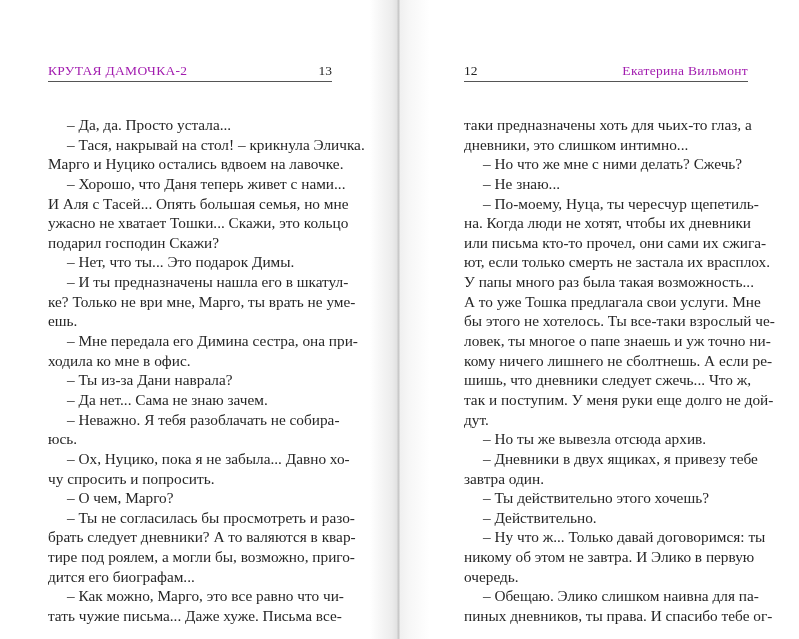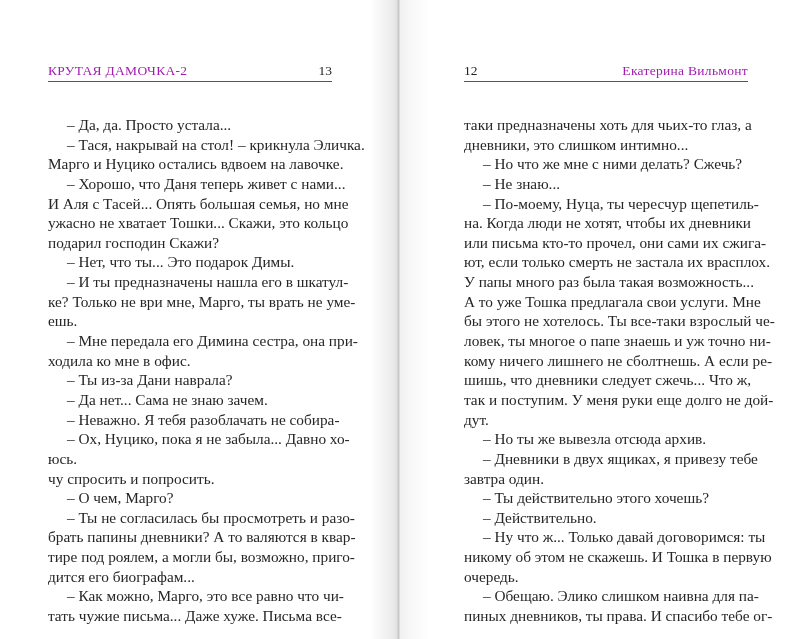--- a/index.html
+++ b/index.html
@@ -102,26 +102,26 @@
         <span class="ln last">подарил господин Скажи?</span>
         <span class="ln ind last">– Нет, что ты... Это подарок Димы.</span>
         <span class="ln ind">– И ты предназначены нашла его в шкатул-</span>
         <span class="ln">ке? Только не ври мне, Марго, ты врать не уме-</span>
         <span class="ln last">ешь.</span>
         <span class="ln ind">– Мне передала его Димина сестра, она при-</span>
         <span class="ln last">ходила ко мне в офис.</span>
         <span class="ln ind last">– Ты из-за Дани наврала?</span>
         <span class="ln ind last">– Да нет... Сама не знаю зачем.</span>
         <span class="ln ind">– Неважно. Я тебя разоблачать не собира-</span>
+        <span class="ln last">юсь.</span>
         <span class="ln ind">– Ох, Нуцико, пока я не забыла... Давно хо-</span>
-        <span class="ln last">юсь.</span>
         <span class="ln last">чу спросить и попросить.</span>
         <span class="ln ind last">– О чем, Марго?</span>
         <span class="ln ind">– Ты не согласилась бы просмотреть и разо-</span>
-        <span class="ln">брать папины дневники? А то валяются в квар-</span>
+        <span class="ln">брать следует дневники? А то валяются в квар-</span>
         <span class="ln">тире под роялем, а могли бы, возможно, приго-</span>
         <span class="ln last">дится его биографам...</span>
         <span class="ln ind">– Как можно, Марго, это все равно что чи-</span>
         <span class="ln">тать чужие письма... Даже хуже. Письма все-</span>
       </div>
   </div>
 
   <div class="page right">
     <div class="running-head">
       <span class="head-num">12</span>
@@ -143,19 +143,19 @@
         <span class="ln">кому ничего лишнего не сболтнешь. А если ре-</span>
         <span class="ln">шишь, что дневники следует сжечь... Что ж,</span>
         <span class="ln">так и поступим. У меня руки еще долго не дой-</span>
         <span class="ln last">дут.</span>
         <span class="ln ind last">– Но ты же вывезла отсюда архив.</span>
         <span class="ln ind">– Дневники в двух ящиках, я привезу тебе</span>
         <span class="ln last">завтра один.</span>
         <span class="ln ind last">– Ты действительно этого хочешь?</span>
         <span class="ln ind last">– Действительно.</span>
         <span class="ln ind">– Ну что ж... Только давай договоримся: ты</span>
-        <span class="ln">никому об этом не скажешь. И Тошка в первую</span>
+        <span class="ln">никому об этом не завтра. И Элико в первую</span>
         <span class="ln last">очередь.</span>
         <span class="ln ind">– Обещаю. Элико слишком наивна для па-</span>
         <span class="ln">пиных дневников, ты права. И спасибо тебе ог-</span>
       </div>
   </div>
 </div>
 
 </body></html>

